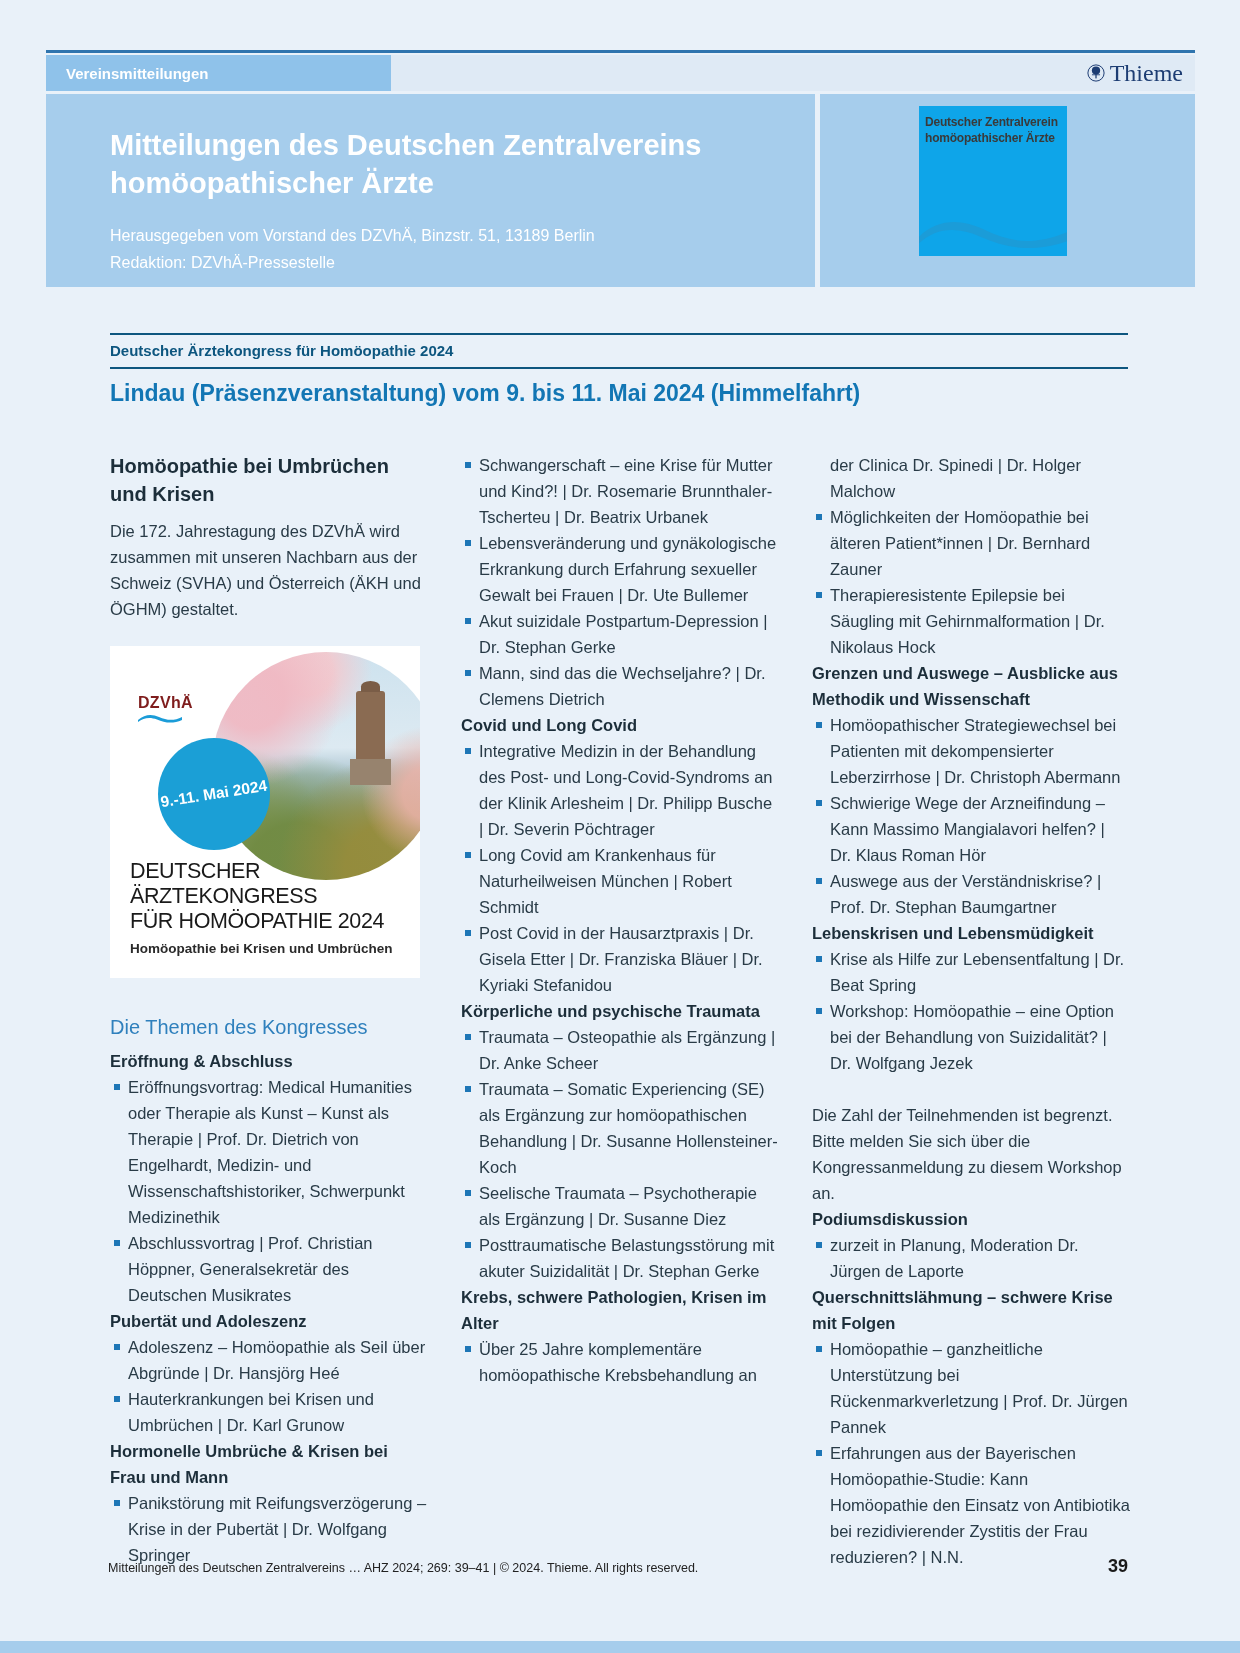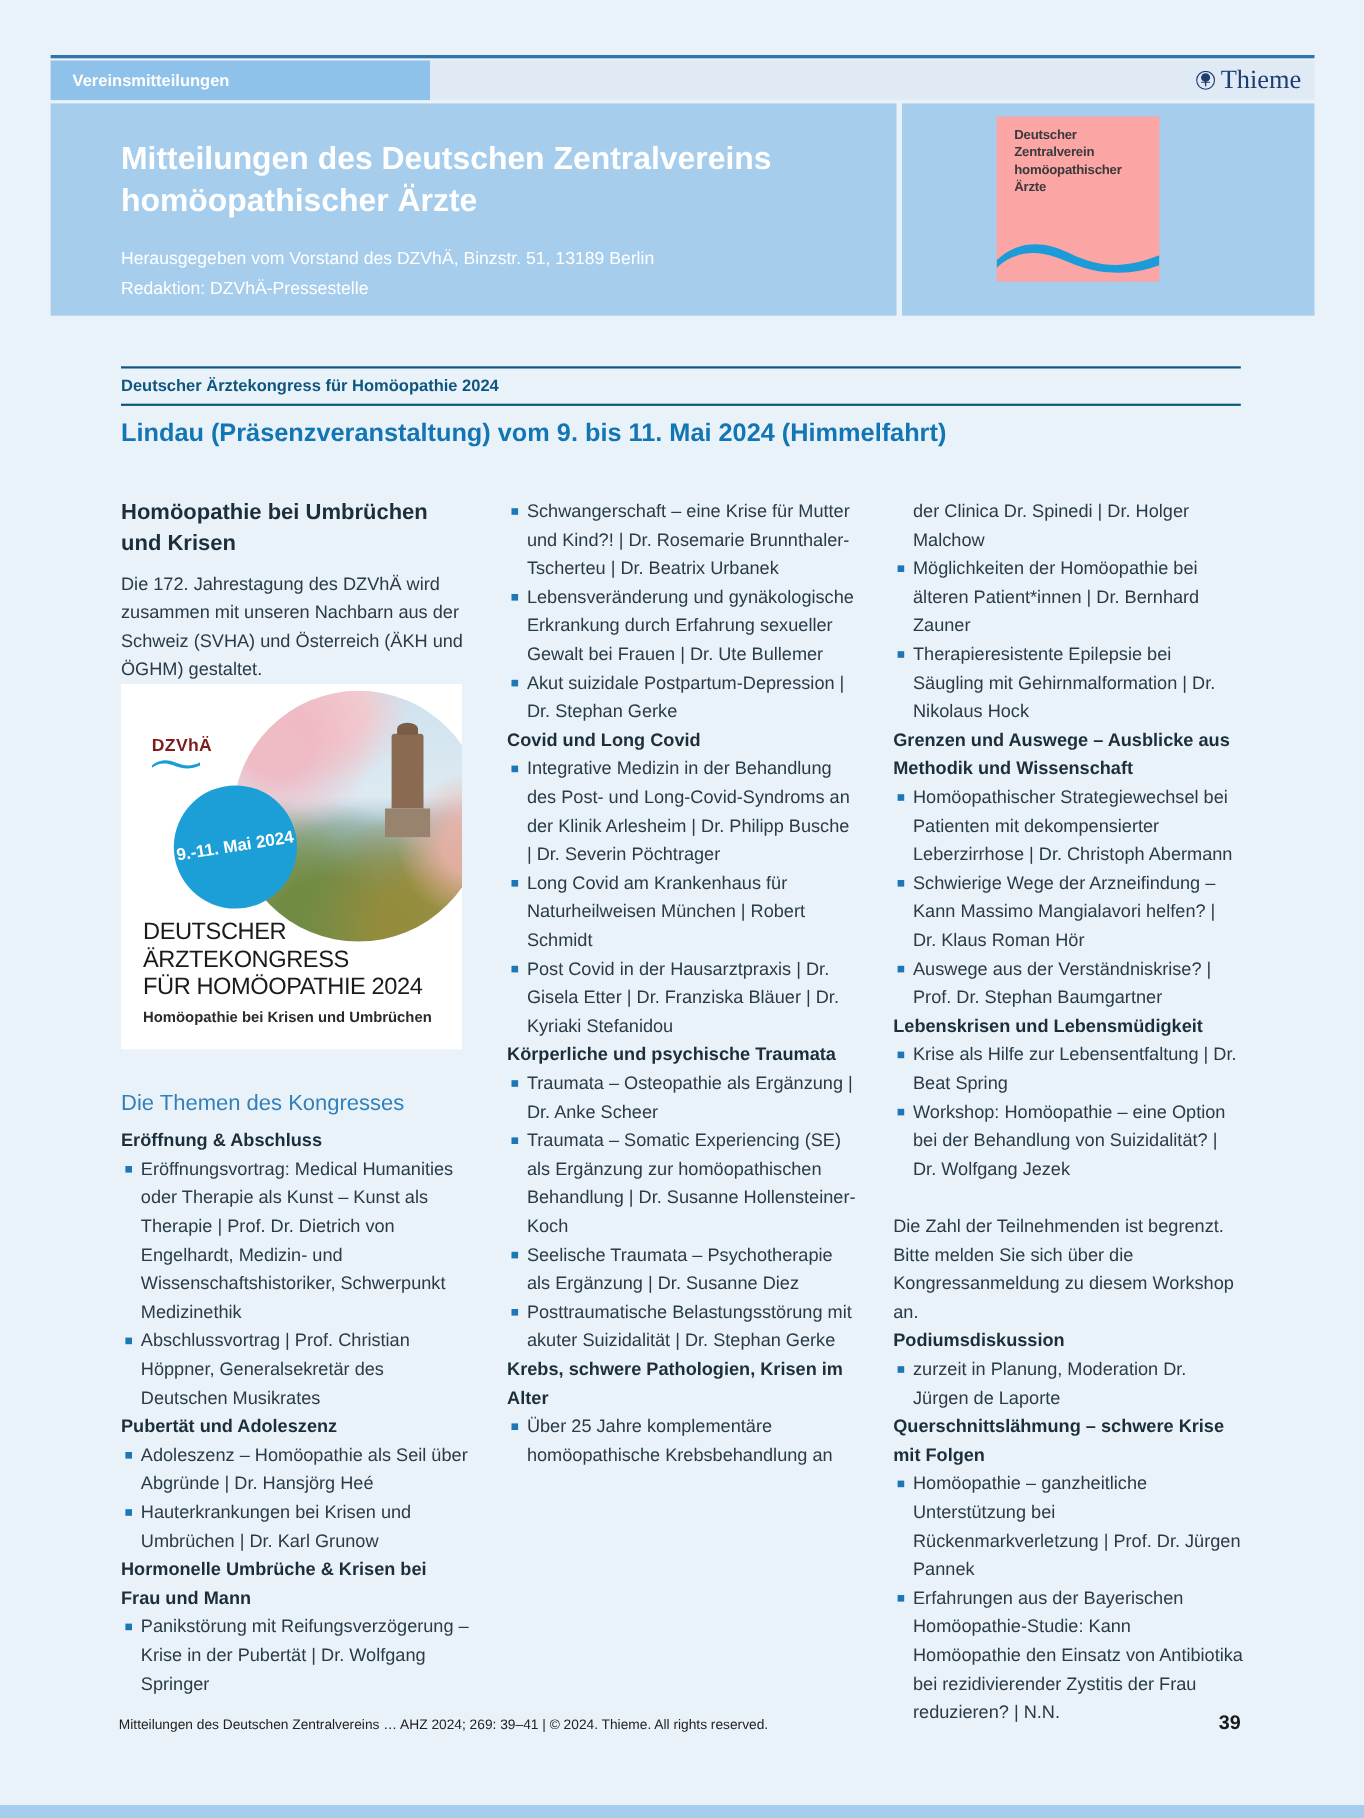--- a/index.html
+++ b/index.html
@@ -18,37 +18,37 @@
   .thieme { display:flex; align-items:center; gap:5px; color:#1d3d73; }
   .thieme svg { display:block; }
   .thieme-word { font-family:"Liberation Serif","DejaVu Serif",serif; font-weight:normal; font-size:24px; }
 
   
   .header-band { position:absolute; left:46px; right:45px; top:94px; height:193px; display:flex; gap:5px; }
   .header-main { flex:1; background:#a6cdec; padding:32px 0 0 64px; }
   .header-title { color:#ffffff; font-size:29px; font-weight:bold; line-height:38px; max-width:640px; }
   .header-sub { color:#ffffff; font-size:16px; line-height:27px; margin-top:20px; }
   .header-logo-panel { width:375px; background:#a6cdec; position:relative; }
-  .logo-box { position:absolute; left:86px; top:12px; width:148px; height:150px; background:#fca5a5; padding:8px 16px; }
+  .logo-box { position:absolute; left:99px; top:12px; width:148px; height:150px; background:#0ea5e9; padding:8px 6px; }
   .logo-box-text { font-size:12px; line-height:16px; color:#3a3a3a; font-weight:bold; letter-spacing:-0.2px; }
   .logo-wave { position:absolute; left:0; bottom:8px; width:100%; height:34px; }
 
   
   .article-kicker { position:absolute; left:110px; right:112px; top:333px;
                     border-top:2px solid #0d567f; border-bottom:2px solid #0d567f;
                     padding:7px 0 8px 0; color:#0d567f; font-weight:bold; font-size:15px; }
   .article-title { position:absolute; left:110px; right:112px; top:380px;
                    color:#1276b4; font-weight:bold; font-size:23px; }
 
   
   .columns { position:absolute; left:110px; top:452px; width:1020px; display:flex; gap:33px; }
   .col { width:318px; font-size:16.5px; line-height:26px; }
 
   .h2 { font-size:20px; line-height:28px; font-weight:bold; color:#1c2e3a; margin-bottom:10px; }
-  .intro-para { }
+  .intro-para { margin-bottom:24px; }
 
   
   .poster { position:relative; width:310px; height:332px; background:#ffffff; overflow:hidden; margin-bottom:36px; }
   .dz-logo { position:absolute; left:28px; top:44px; z-index:3; }
   .dz-logo-text { color:#7f1d1d; font-weight:bold; font-size:16px; letter-spacing:0.3px; }
   .dz-logo svg { display:block; margin-top:-3px; }
   .photo-circle { position:absolute; right:-20px; top:6px; width:228px; height:228px; border-radius:50%; overflow:hidden; z-index:1;
     background:
       radial-gradient(circle at 18% 20%, rgba(240,185,195,0.95) 0 12%, rgba(240,185,195,0) 34%),
       radial-gradient(circle at 42% 8%,  rgba(244,200,205,0.9) 0 10%, rgba(244,200,205,0) 26%),
@@ -193,20 +193,24 @@
             <span class="bt">Schwangerschaft – eine Krise für Mutter und Kind?! | Dr. Rosemarie Brunnthaler-Tscherteu | Dr. Beatrix Urbanek</span>
           </div>
           <div class="ti ti-bullet">
             <span class="bm"></span>
             <span class="bt">Lebensveränderung und gynäkologische Erkrankung durch Erfahrung sexueller Gewalt bei Frauen | Dr. Ute Bullemer</span>
           </div>
           <div class="ti ti-bullet">
             <span class="bm"></span>
             <span class="bt">Akut suizidale Postpartum-Depression | Dr. Stephan Gerke</span>
           </div>
+          <div class="ti ti-bullet">
+            <span class="bm"></span>
+            <span class="bt">Mann, sind das die Wechseljahre? | Dr. Clemens Dietrich</span>
+          </div>
           <div class="ti ti-sub">Covid und Long Covid</div>
           <div class="ti ti-bullet">
             <span class="bm"></span>
             <span class="bt">Integrative Medizin in der Behandlung des Post- und Long-Covid-Syndroms an der Klinik Arlesheim | Dr. Philipp Busche | Dr. Severin Pöchtrager</span>
           </div>
           <div class="ti ti-bullet">
             <span class="bm"></span>
             <span class="bt">Long Covid am Krankenhaus für Naturheilweisen München | Robert Schmidt</span>
           </div>
           <div class="ti ti-bullet">

